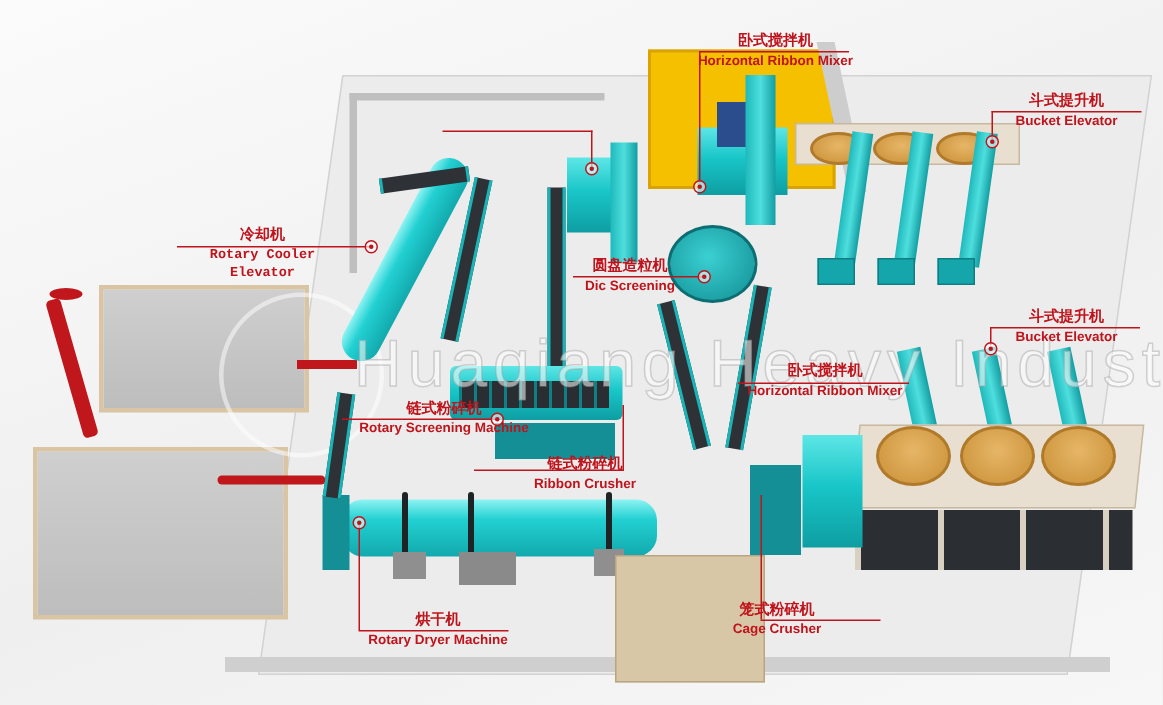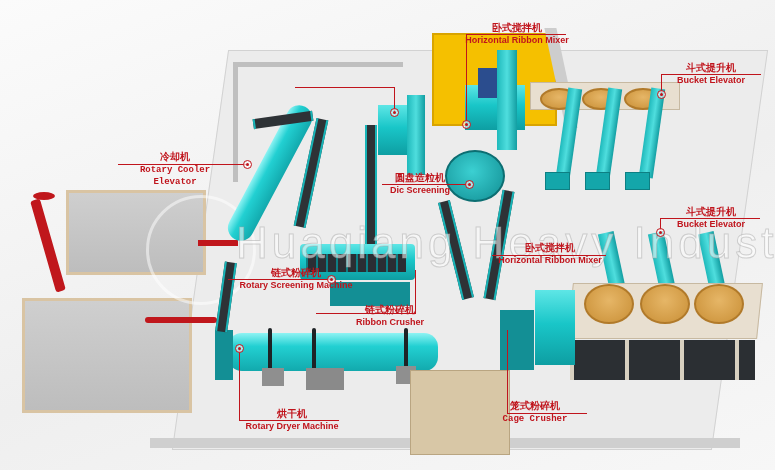--- a/index.html
+++ b/index.html
@@ -177,20 +177,20 @@
   <div class="rline" style="left:415px;top:270px;width:1px;height:44px;"></div>
 
   <div class="label" style="left:237px;top:407px;width:110px;">
     <span class="zh">烘干机</span>
     <span class="en">Rotary Dryer Machine</span>
   </div>
   <div class="rline" style="left:239px;top:348px;width:1px;height:72px;"></div>
   <div class="rline" style="left:239px;top:420px;width:100px;height:1px;"></div>
   <div class="dot" style="left:235px;top:344px;"></div>
 
-  <div class="label" style="left:495px;top:400px;width:80px;font-family:Liberation Mono, monospace;">
+  <div class="label" style="left:478px;top:400px;width:80px;">
     <span class="zh">笼式粉碎机</span>
     <span class="en">Cage Crusher</span>
   </div>
   <div class="rline" style="left:507px;top:330px;width:1px;height:83px;"></div>
   <div class="rline" style="left:507px;top:413px;width:80px;height:1px;"></div>
 
 </div>
 
 </body></html>

